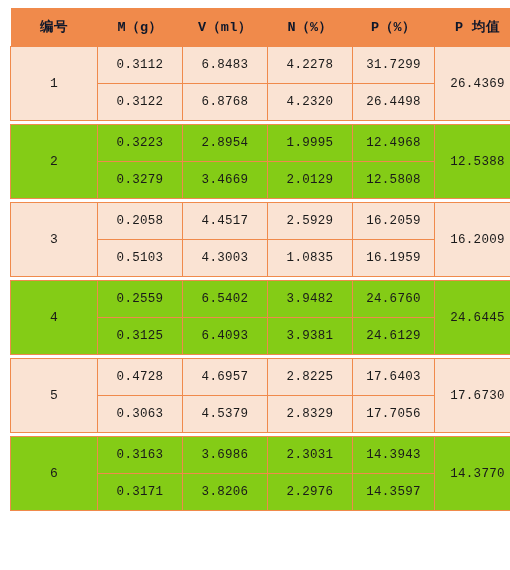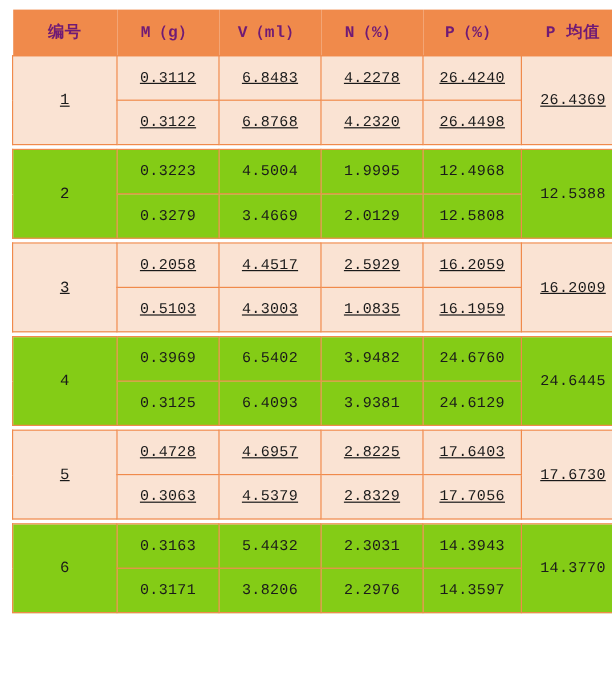--- a/index.html
+++ b/index.html
@@ -25,21 +25,21 @@
   table.data-table {
     width: 490px;
     border-collapse: collapse;
     table-layout: fixed;
     background: #ffffff;
   }
 
   
   thead tr.header-row th {
     background: #F08A4B;
-    color: #701a75;
+    color: #0f172a;
     font-family: "Liberation Mono", "DejaVu Sans Mono", monospace;
     font-size: 13.5px;
     font-weight: bold;
     letter-spacing: 0.5px;
     height: 38px;
     padding: 0;
     text-align: center;
     vertical-align: middle;
     border: none;
     white-space: nowrap;
@@ -61,21 +61,21 @@
 
   td.idx-cell {
     font-size: 13px;
   }
 
   td.avg-cell {
     font-size: 12.5px;
   }
 
   
-  tr.shade td { background: #FAE3D3; text-decoration: underline; }
+  tr.shade td { background: #FAE3D3; }
   tr.plain td { background: #84cc16; }
 
   
   tr.gap-row td {
     height: 3px;
     border: none;
     background: #ffffff;
     padding: 0;
     line-height: 0;
     font-size: 0;
@@ -111,36 +111,36 @@
         <th>P（%）</th>
         <th>P 均值</th>
       </tr>
     </thead>
     <tbody id="table-body">
         <tr class="shade">
           <td class="idx-cell" rowspan="2">1</td>
           <td>0.3112</td>
           <td>6.8483</td>
           <td>4.2278</td>
-          <td>26.4240</td>
+          <td>31.7299</td>
           <td class="avg-cell" rowspan="2">26.4369</td>
         </tr>
         <tr class="shade">
           <td>0.3122</td>
           <td>6.8768</td>
           <td>4.2320</td>
           <td>26.4498</td>
         </tr>
         <tr class="gap-row">
           <td colspan="6"></td>
         </tr>
         <tr class="plain">
           <td class="idx-cell" rowspan="2">2</td>
           <td>0.3223</td>
-          <td>4.5004</td>
+          <td>2.8954</td>
           <td>1.9995</td>
           <td>12.4968</td>
           <td class="avg-cell" rowspan="2">12.5388</td>
         </tr>
         <tr class="plain">
           <td>0.3279</td>
           <td>3.4669</td>
           <td>2.0129</td>
           <td>12.5808</td>
         </tr>
@@ -159,21 +159,21 @@
           <td>0.5103</td>
           <td>4.3003</td>
           <td>1.0835</td>
           <td>16.1959</td>
         </tr>
         <tr class="gap-row">
           <td colspan="6"></td>
         </tr>
         <tr class="plain">
           <td class="idx-cell" rowspan="2">4</td>
-          <td>0.3969</td>
+          <td>0.2559</td>
           <td>6.5402</td>
           <td>3.9482</td>
           <td>24.6760</td>
           <td class="avg-cell" rowspan="2">24.6445</td>
         </tr>
         <tr class="plain">
           <td>0.3125</td>
           <td>6.4093</td>
           <td>3.9381</td>
           <td>24.6129</td>
@@ -194,21 +194,21 @@
           <td>4.5379</td>
           <td>2.8329</td>
           <td>17.7056</td>
         </tr>
         <tr class="gap-row">
           <td colspan="6"></td>
         </tr>
         <tr class="plain">
           <td class="idx-cell" rowspan="2">6</td>
           <td>0.3163</td>
-          <td>5.4432</td>
+          <td>3.6986</td>
           <td>2.3031</td>
           <td>14.3943</td>
           <td class="avg-cell" rowspan="2">14.3770</td>
         </tr>
         <tr class="plain">
           <td>0.3171</td>
           <td>3.8206</td>
           <td>2.2976</td>
           <td>14.3597</td>
         </tr>

